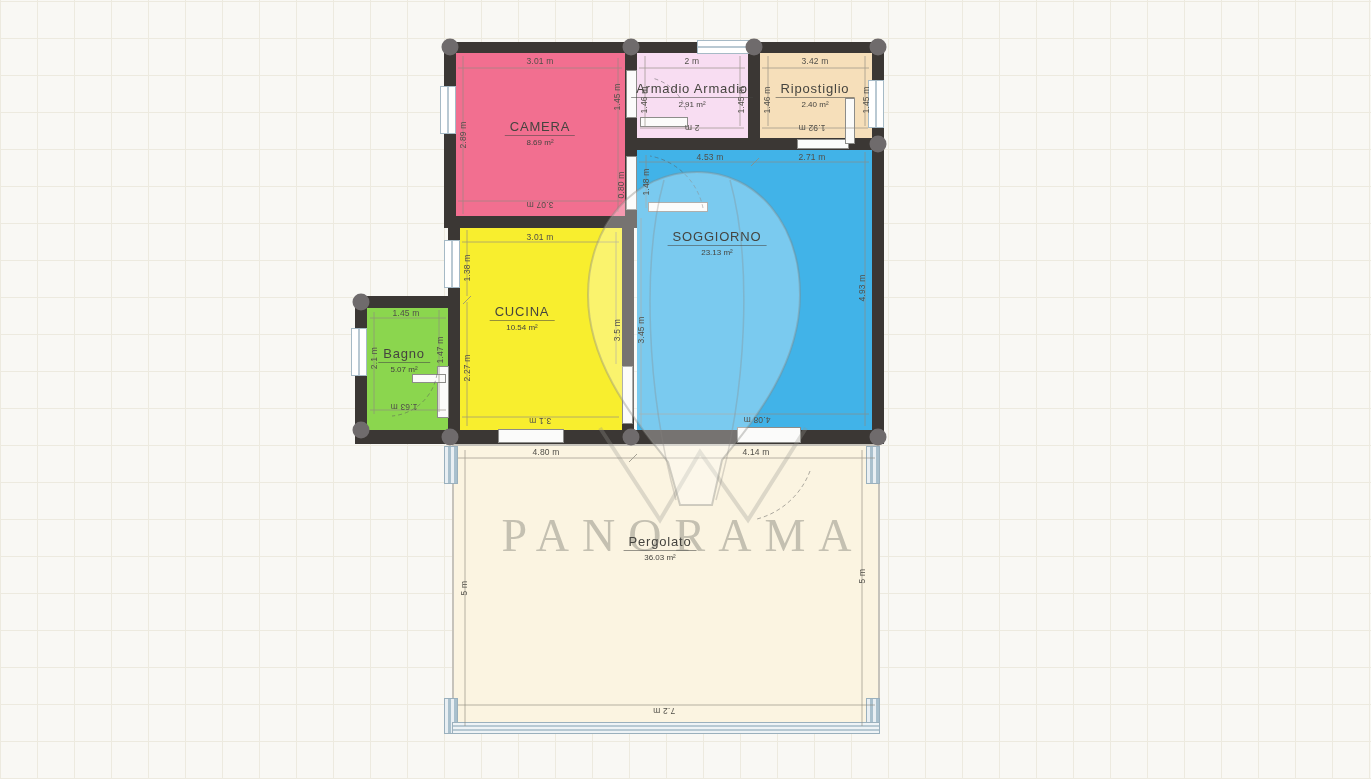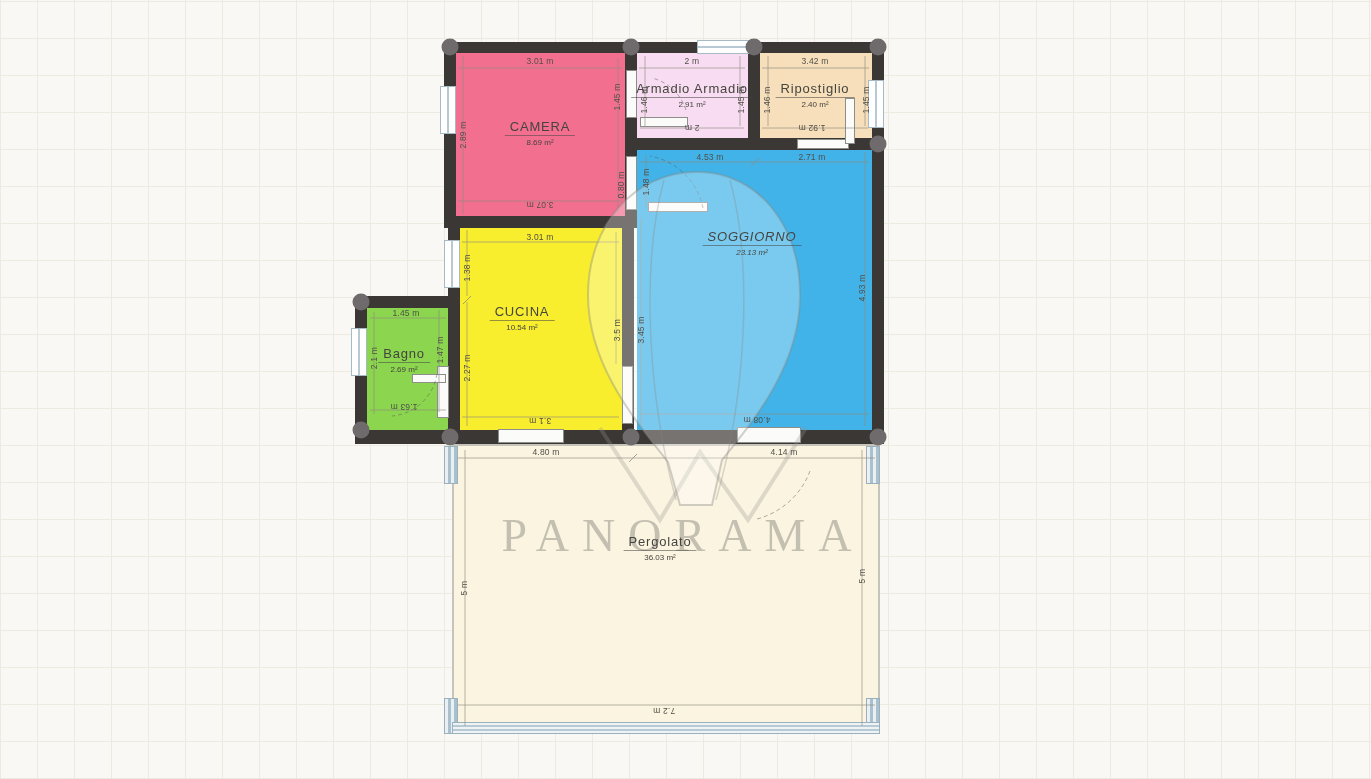--- a/index.html
+++ b/index.html
@@ -116,46 +116,46 @@
       <div class="room-area">8.69 m²</div>
     </div>
     <div class="room-label" style="left:692px;top:95px;">
       <div class="room-name">Armadio Armadio</div>
       <div class="room-area">2.91 m²</div>
     </div>
     <div class="room-label" style="left:815px;top:95px;">
       <div class="room-name">Ripostiglio</div>
       <div class="room-area">2.40 m²</div>
     </div>
-    <div class="room-label" style="left:752px;top:243px;font-style:italic;">
+    <div class="room-label" style="left:717px;top:243px;">
       <div class="room-name">SOGGIORNO</div>
       <div class="room-area">23.13 m²</div>
     </div>
     <div class="room-label" style="left:522px;top:318px;">
       <div class="room-name">CUCINA</div>
       <div class="room-area">10.54 m²</div>
     </div>
     <div class="room-label" style="left:404px;top:360px;">
       <div class="room-name">Bagno</div>
-      <div class="room-area">2.69 m²</div>
+      <div class="room-area">5.07 m²</div>
     </div>
     <div class="room-label" style="left:660px;top:548px;">
       <div class="room-name">Pergolato</div>
       <div class="room-area">36.03 m²</div>
     </div>
 
     <span class="dim" style="left:540px;top:61px;">3.01 m</span>
     <span class="dim" style="left:692px;top:61px;">2 m</span>
     <span class="dim" style="left:815px;top:61px;">3.42 m</span>
     <span class="dim" style="left:710px;top:157px;">4.53 m</span>
     <span class="dim" style="left:812px;top:157px;">2.71 m</span>
     <span class="dim" style="left:540px;top:237px;">3.01 m</span>
     <span class="dim" style="left:406px;top:313px;">1.45 m</span>
     <span class="dim" style="left:546px;top:452px;">4.80 m</span>
-    <span class="dim" style="left:784px;top:452px;">4.14 m</span>
+    <span class="dim" style="left:756px;top:452px;">4.14 m</span>
 
     <span class="dim ud" style="left:540px;top:205px;">3.07 m</span>
     <span class="dim ud" style="left:692px;top:128px;">2 m</span>
     <span class="dim ud" style="left:812px;top:128px;">1.92 m</span>
     <span class="dim ud" style="left:757px;top:420px;">4.08 m</span>
     <span class="dim ud" style="left:540px;top:421px;">3.1 m</span>
     <span class="dim ud" style="left:404px;top:407px;">1.63 m</span>
     <span class="dim ud" style="left:664px;top:711px;">7.2 m</span>
 
     <span class="dim v" style="left:463px;top:135px;">2.89 m</span>

